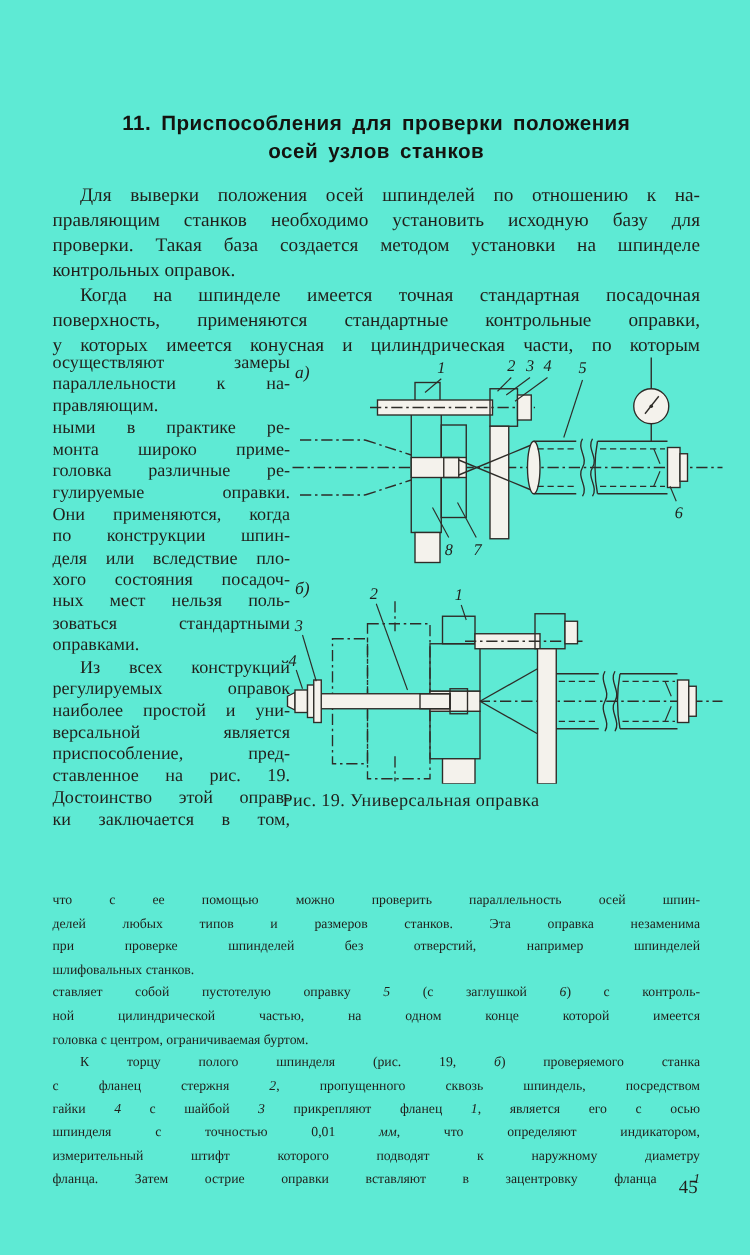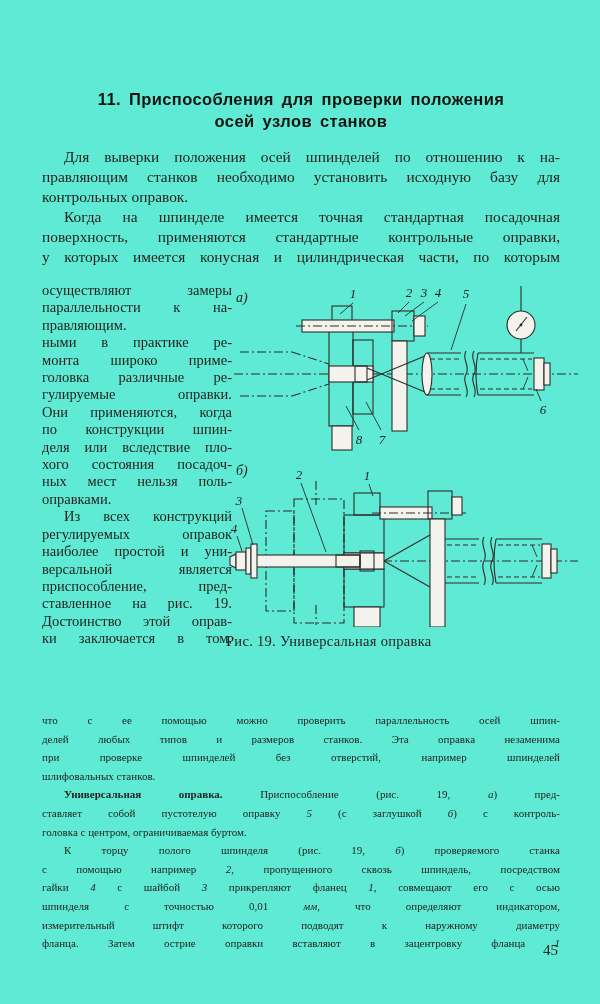--- a/index.html
+++ b/index.html
@@ -40,59 +40,61 @@
 <div class="page">
 
   <div class="heading">
     <div>11. Приспособления для проверки положения</div>
     <div>осей узлов станков</div>
   </div>
 
   <div class="blk" id="blk-top">
       <div class="ln in j"><span>Для выверки положения осей шпинделей по отношению к на-</span></div>
       <div class="ln j"><span>правляющим станков необходимо установить исходную базу для</span></div>
+      <div class="ln j"><span>проверки. Такая база создается методом установки на шпинделе</span></div>
       <div class="ln"><span>контрольных оправок.</span></div>
       <div class="ln in j"><span>Когда на шпинделе имеется точная стандартная посадочная</span></div>
       <div class="ln j"><span>поверхность, применяются стандартные контрольные оправки,</span></div>
       <div class="ln j"><span>у которых имеется конусная и цилиндрическая части, по которым</span></div>
     </div>
   <div class="blk" id="blk-narrow">
       <div class="ln j"><span>осуществляют замеры</span></div>
       <div class="ln j"><span>параллельности к на-</span></div>
       <div class="ln"><span>правляющим.</span></div>
       <div class="ln j"><span>ными в практике ре-</span></div>
       <div class="ln j"><span>монта широко приме-</span></div>
       <div class="ln j"><span>головка различные ре-</span></div>
       <div class="ln j"><span>гулируемые оправки.</span></div>
       <div class="ln j"><span>Они применяются, когда</span></div>
       <div class="ln j"><span>по конструкции шпин-</span></div>
       <div class="ln j"><span>деля или вследствие пло-</span></div>
       <div class="ln j"><span>хого состояния посадоч-</span></div>
       <div class="ln j"><span>ных мест нельзя поль-</span></div>
+      <div class="ln j"><span>зоваться стандартными</span></div>
       <div class="ln"><span>оправками.</span></div>
       <div class="ln in j"><span>Из всех конструкций</span></div>
       <div class="ln j"><span>регулируемых оправок</span></div>
       <div class="ln j"><span>наиболее простой и уни-</span></div>
       <div class="ln j"><span>версальной является</span></div>
       <div class="ln j"><span>приспособление, пред-</span></div>
       <div class="ln j"><span>ставленное на рис. 19.</span></div>
       <div class="ln j"><span>Достоинство этой оправ-</span></div>
       <div class="ln j"><span>ки заключается в том,</span></div>
     </div>
   <div class="blk" id="blk-bottom">
       <div class="ln j"><span>что с ее помощью можно проверить параллельность осей шпин-</span></div>
       <div class="ln j"><span>делей любых типов и размеров станков. Эта оправка незаменима</span></div>
       <div class="ln j"><span>при проверке шпинделей без отверстий, например шпинделей</span></div>
       <div class="ln"><span>шлифовальных станков.</span></div>
-      <div class="ln in j"><span class="b">Универсальная оправка.</span><span> Приспособление (рис. 19, </span><span class="i">а</span><span>) пред-</span></div>
       <div class="ln j"><span>ставляет собой пустотелую оправку </span><span class="i">5</span><span> (с заглушкой </span><span class="i">6</span><span>) с контроль-</span></div>
+      <div class="ln j"><span>ной цилиндрической частью, на одном конце которой имеется</span></div>
       <div class="ln"><span>головка с центром, ограничиваемая буртом.</span></div>
       <div class="ln in j"><span>К торцу полого шпинделя (рис. 19, </span><span class="i">б</span><span>) проверяемого станка</span></div>
-      <div class="ln j"><span>с помощью например </span><span class="i">2</span><span>, пропущенного сквозь шпиндель, посредством</span></div>
-      <div class="ln j"><span>гайки </span><span class="i">4</span><span> с шайбой </span><span class="i">3</span><span> прикрепляют фланец </span><span class="i">1</span><span>, совмещают его с осью</span></div>
+      <div class="ln j"><span>с фланец стержня </span><span class="i">2</span><span>, пропущенного сквозь шпиндель, посредством</span></div>
+      <div class="ln j"><span>гайки </span><span class="i">4</span><span> с шайбой </span><span class="i">3</span><span> прикрепляют фланец </span><span class="i">1</span><span>, является его с осью</span></div>
       <div class="ln j"><span>шпинделя с точностью 0,01 </span><span class="i">мм</span><span>, что определяют индикатором,</span></div>
       <div class="ln j"><span>измерительный штифт которого подводят к наружному диаметру</span></div>
       <div class="ln j"><span>фланца. Затем острие оправки вставляют в зацентровку фланца </span><span class="i">1</span></div>
     </div>
 
   <div class="figure">
 
     <svg width="360" height="175" viewBox="0 0 360 175">
       <defs>
         <pattern id="hA" width="5" height="5" patternUnits="userSpaceOnUse" patternTransform="rotate(45)">

